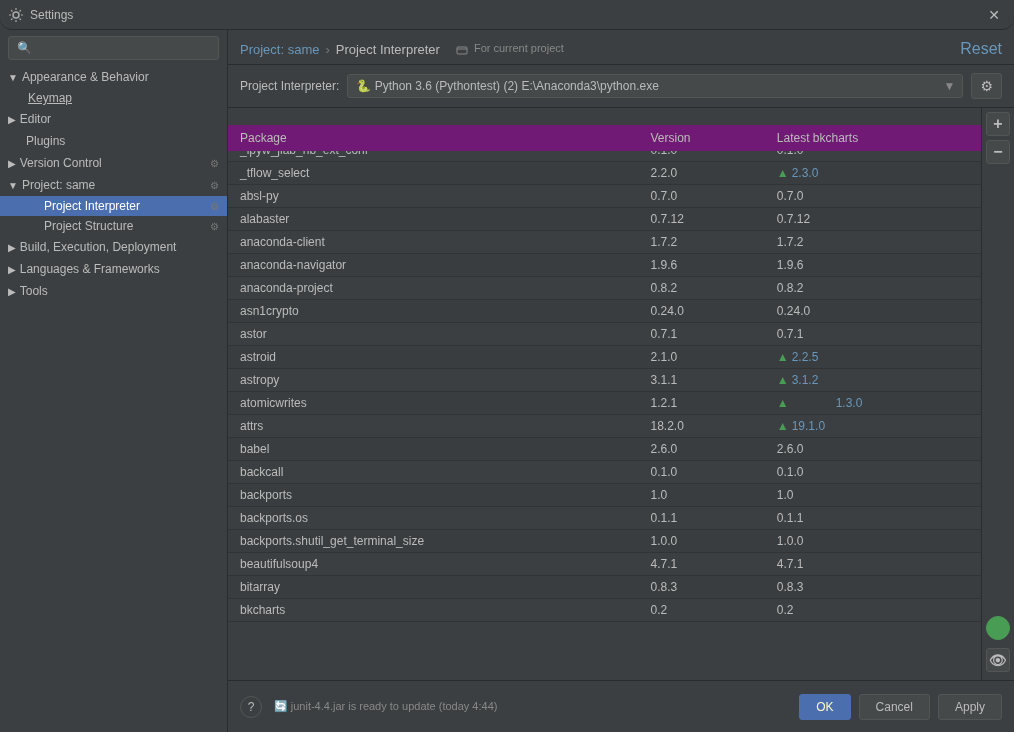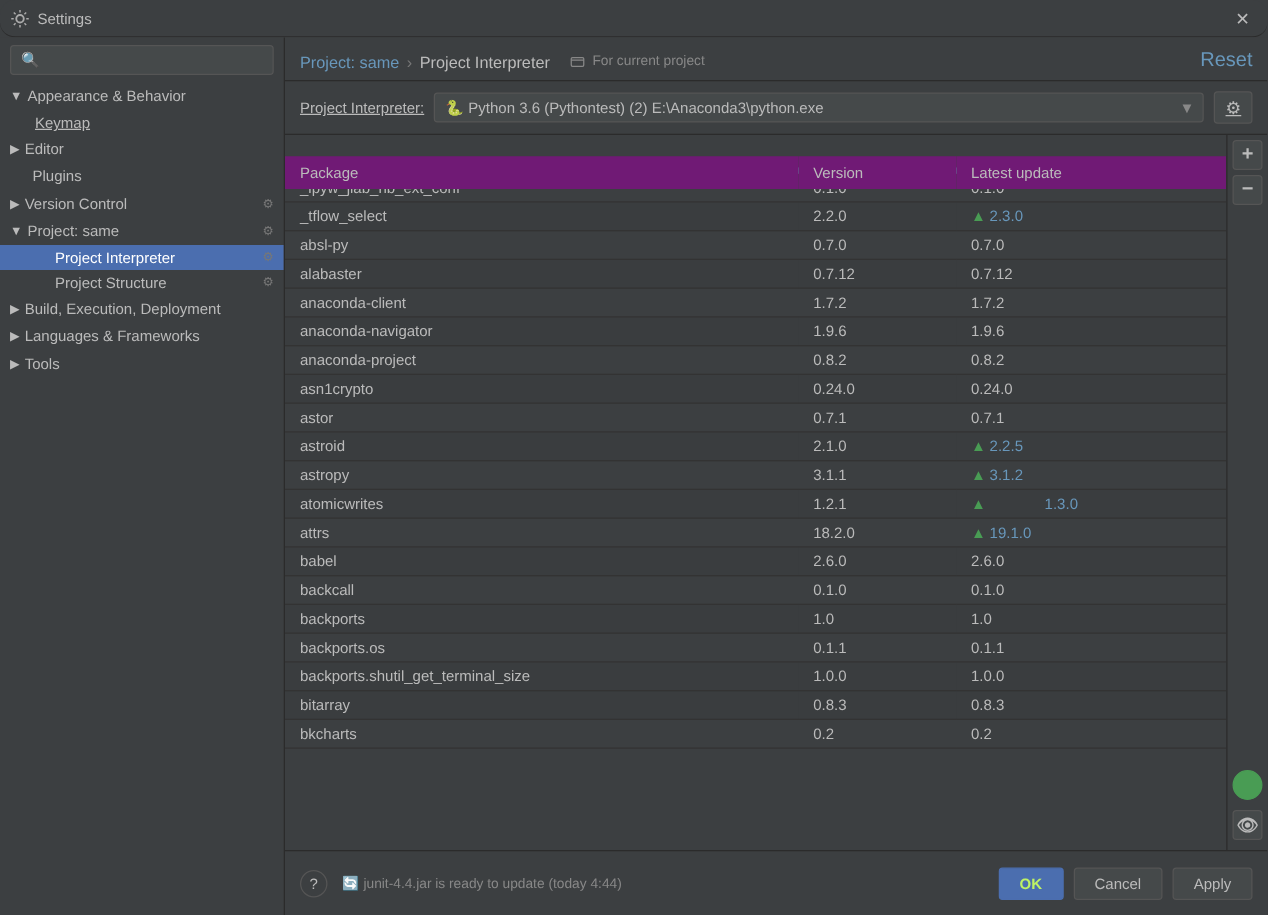--- a/index.html
+++ b/index.html
@@ -152,21 +152,20 @@
       cursor: pointer;
       font-size: 16px;
     }
 
     
     .interpreter-row {
       display: flex;
       align-items: center;
       padding: 8px 12px;
       border-bottom: 1px solid #2b2b2b;
-      text-decoration: underline;
     }
     .interpreter-label {
       color: #bbbbbb;
       font-size: 12px;
       margin-right: 8px;
       white-space: nowrap;
     }
     .interpreter-select-wrapper {
       flex: 1;
       position: relative;
@@ -320,22 +319,21 @@
       border-radius: 3px;
       font-size: 12px;
       cursor: pointer;
       border: 1px solid #555;
       background: #45494a;
       color: #bbbbbb;
     }
     .btn.primary {
       background: #4b6eaf;
       border-color: #4b6eaf;
-      color: #bef264;
-      font-weight: bold;
+      color: #fef9c3;
     }
   </style>
 </head>
 <body>
 
 <div class="title-bar">
   <svg class="title-bar-icon" viewBox="0 0 16 16" fill="#aaa">
     <circle cx="8" cy="8" r="3" fill="none" stroke="#aaa" stroke-width="1.5"></circle>
     <path d="M8 1v2M8 13v2M1 8h2M13 8h2M3.05 3.05l1.41 1.41M11.54 11.54l1.41 1.41M3.05 12.95l1.41-1.41M11.54 4.46l1.41-1.41" stroke="#aaa" stroke-width="1.2"></path>
   </svg>
@@ -435,21 +433,21 @@
       <button class="interpreter-gear">⚙</button>
     </div>
 
     <div class="table-container">
       <div class="table-scroll">
         <table>
           <thead>
             <tr>
               <th>Package</th>
               <th class="version-col">Version</th>
-              <th class="latest-col">Latest update</th>
+              <th class="latest-col">Latest bkcharts</th>
             </tr>
           </thead>
           <tbody id="package-tbody">
           <tr class="">
                 <td>_ipyw_jlab_nb_ext_conf</td>
                 <td>0.1.0</td>
                 <td>0.1.0</td>
               </tr>
               <tr class="alt">
                 <td>_tflow_select</td>
@@ -528,20 +526,25 @@
               </tr>
               <tr class="">
                 <td>backports.os</td>
                 <td>0.1.1</td>
                 <td>0.1.1</td>
               </tr>
               <tr class="alt">
                 <td>backports.shutil_get_terminal_size</td>
                 <td>1.0.0</td>
                 <td>1.0.0</td>
+              </tr>
+              <tr class="">
+                <td>beautifulsoup4</td>
+                <td>4.7.1</td>
+                <td>4.7.1</td>
               </tr>
               <tr class="alt">
                 <td>bitarray</td>
                 <td>0.8.3</td>
                 <td>0.8.3</td>
               </tr>
               <tr class="">
                 <td>bkcharts</td>
                 <td>0.2</td>
                 <td>0.2</td>

